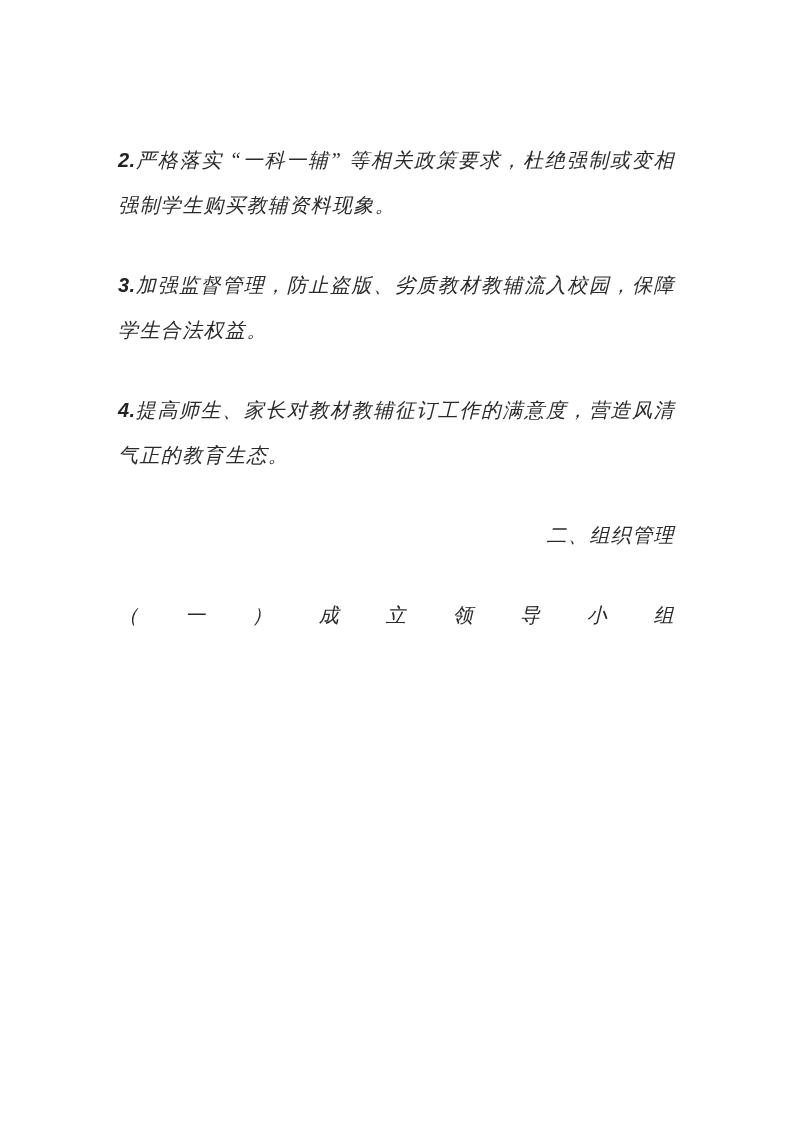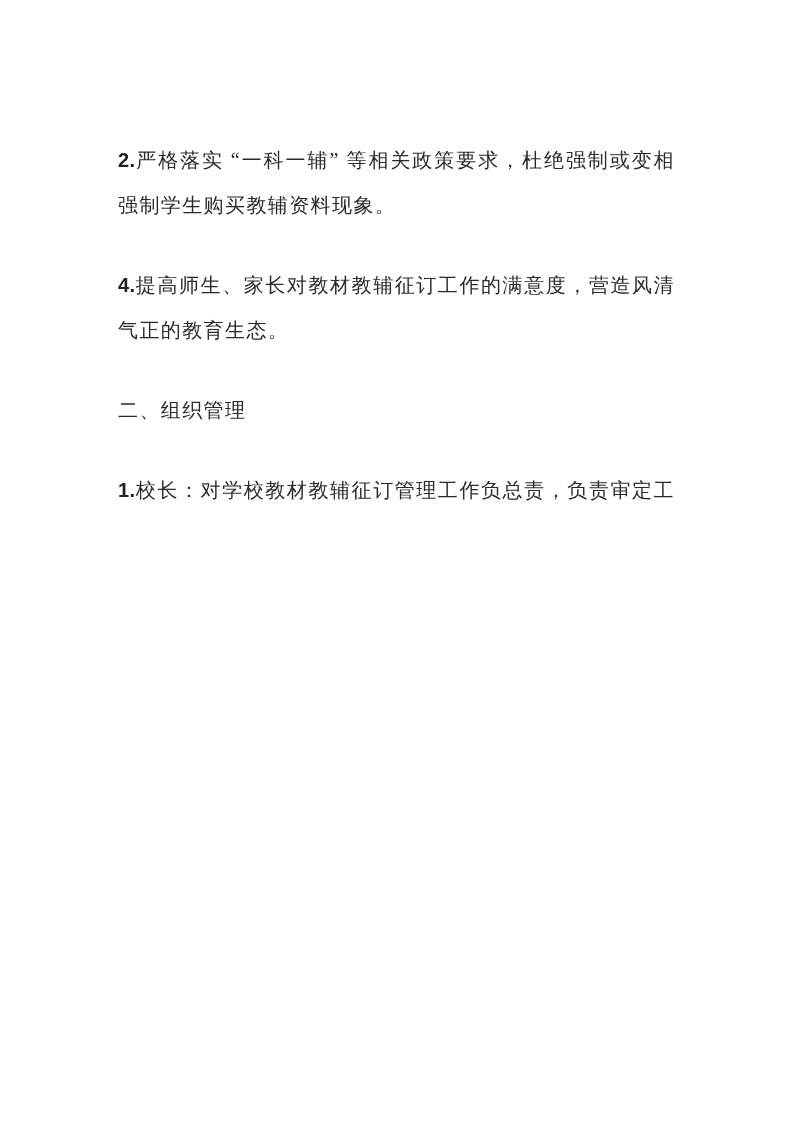--- a/index.html
+++ b/index.html
@@ -9,20 +9,21 @@
   }
   .page {
     position: relative;
     width: 793px;
     height: 1122px;
     margin: 0 auto;
     background: #ffffff;
     overflow: hidden;
     box-sizing: border-box;
     padding: 138px 76px 0 118px;
+    font-style: italic;
   }
   .doc-body {
     width: 557px;
   }
   .para {
     margin: 0 0 35px 0;
     font-family: "Liberation Serif", "DejaVu Serif", serif;
     font-size: 20px;
     line-height: 45px;
     letter-spacing: 1.4px;
@@ -36,26 +37,27 @@
     text-align-last: justify;
     margin-bottom: 0;
   }
   .num {
     font-family: "Liberation Sans", "DejaVu Sans", sans-serif;
     font-weight: 700;
     letter-spacing: 0.5px;
     color: #222222;
   }
   .heading-level-1, .heading-level-2 {
-    text-align: left;
+    text-align: right;
   }
 </style>
 </head>
 <body>
 
 <div class="page">
   <div class="doc-body">
       <p class="para numbered"><span class="num">2.</span><span class="txt">严格落实 “一科一辅” 等相关政策要求，杜绝强制或变相强制学生购买教辅资料现象。</span></p>
+      <p class="para numbered"><span class="num">3.</span><span class="txt">加强监督管理，防止盗版、劣质教材教辅流入校园，保障学生合法权益。</span></p>
       <p class="para numbered"><span class="num">4.</span><span class="txt">提高师生、家长对教材教辅征订工作的满意度，营造风清气正的教育生态。</span></p>
       <p class="para heading-level-1"><span class="txt">二、组织管理</span></p>
-      <p class="para numbered"><span class="num">1.</span><span class="txt">校长：对学校教材教辅征订管理工作负总责，负责审定工</span></p>
+      <p class="para heading-level-2"><span class="txt">（一）成立领导小组</span></p>
     </div>
 </div>
 
 </body></html>

